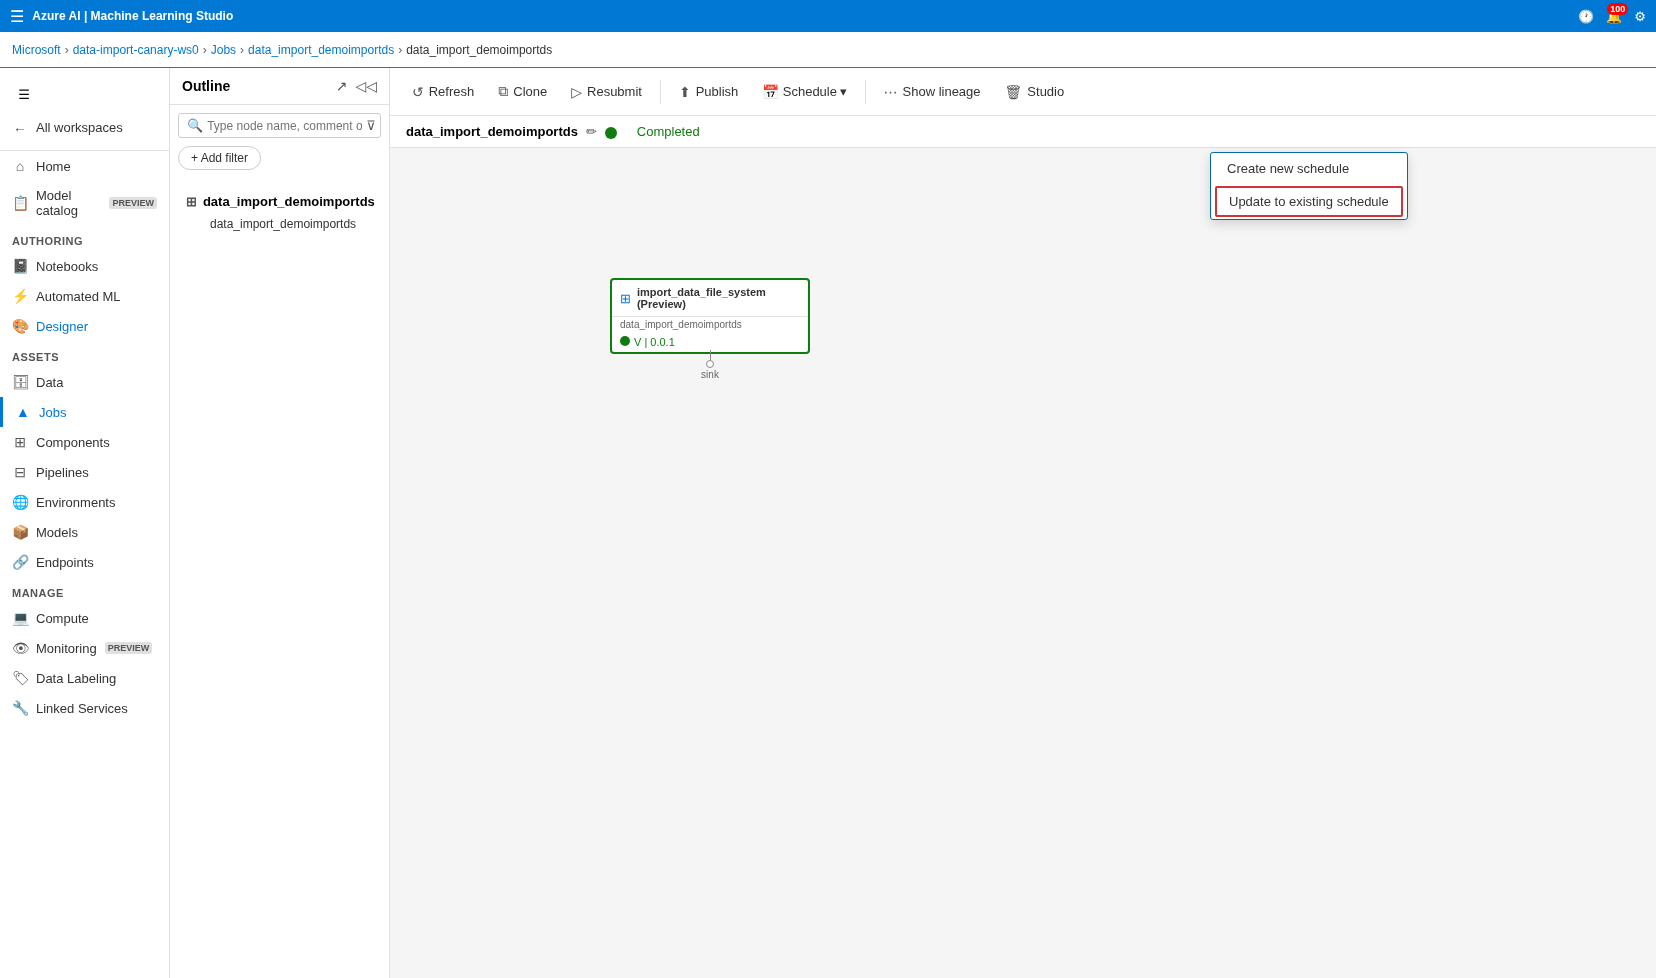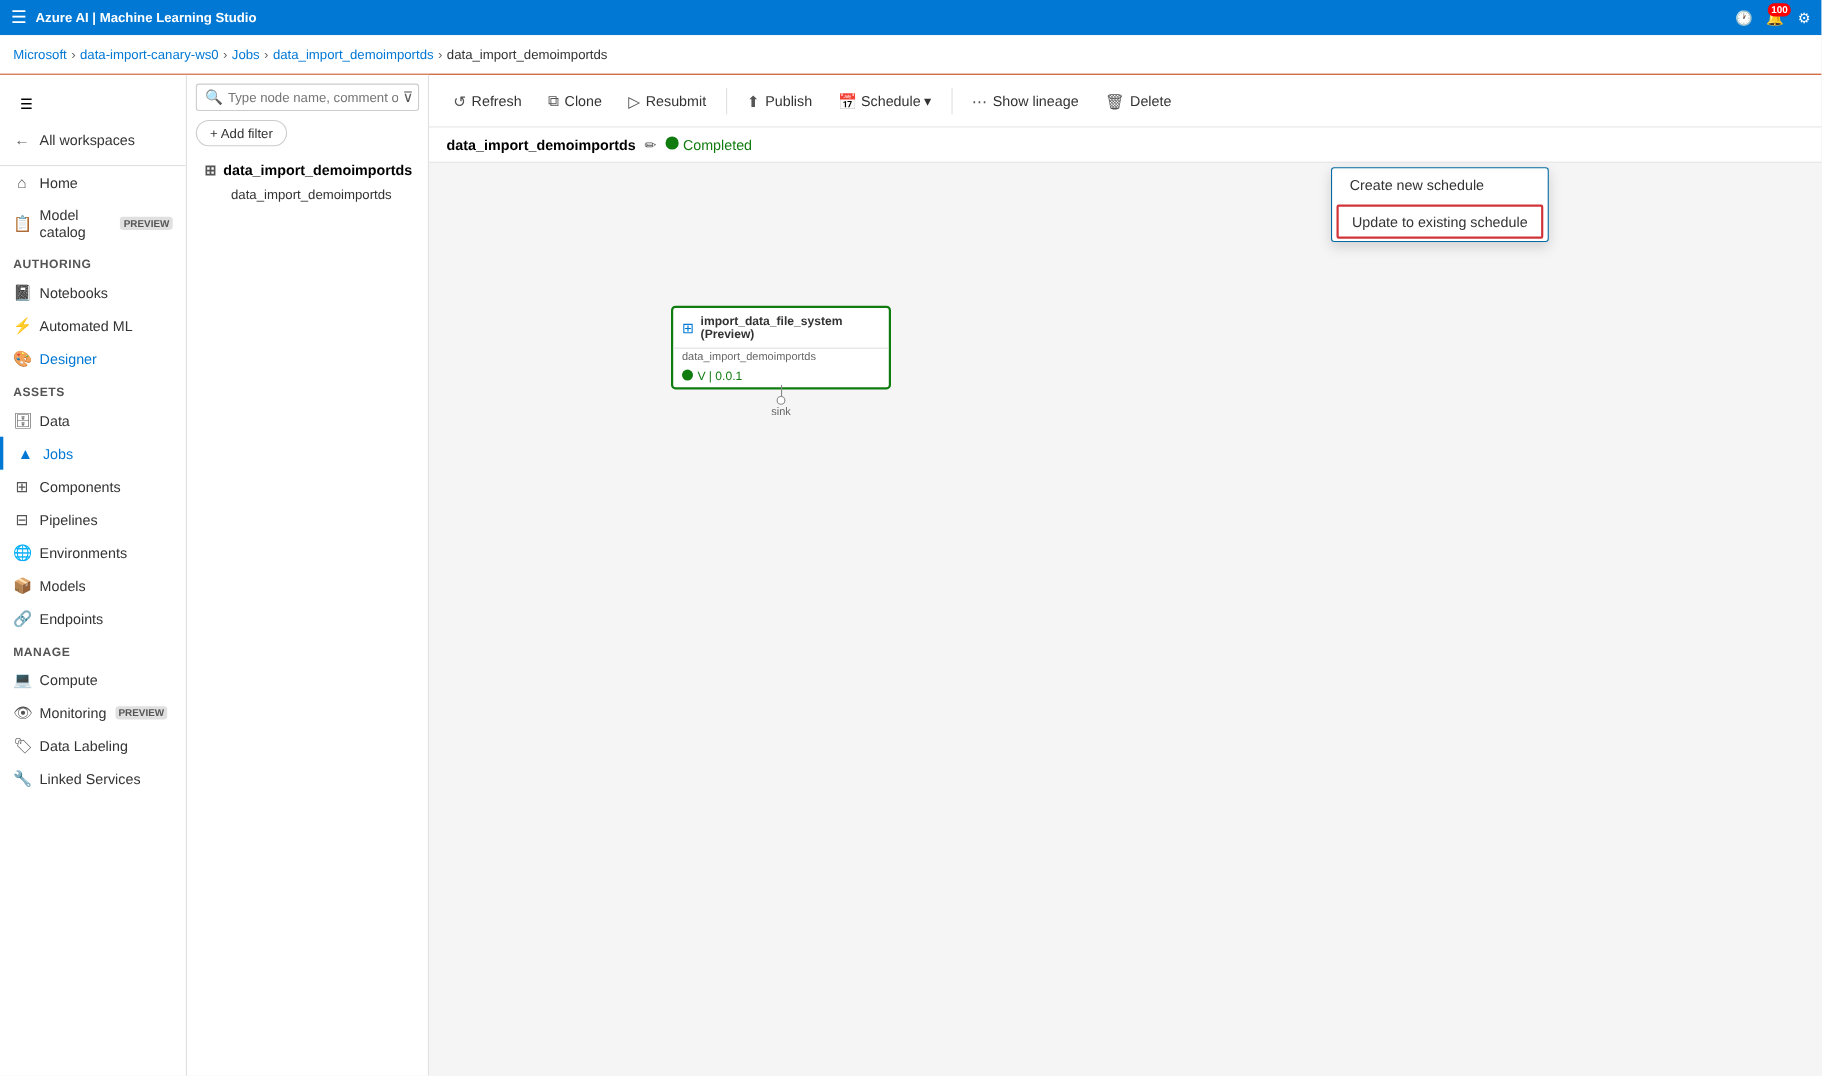--- a/index.html
+++ b/index.html
@@ -146,21 +146,21 @@
     .add-filter-btn {
       display: flex;
       align-items: center;
       gap: 4px;
       padding: 4px 12px;
       font-size: 12px;
       color: #333;
       cursor: pointer;
       border: 1px solid #ccc;
       border-radius: 12px;
-      margin: 0 8px 2px;
+      margin: 0 8px 12px;
       width: fit-content;
     }
     .outline-tree { padding: 8px; }
     .tree-item-root {
       display: flex;
       align-items: center;
       gap: 6px;
       padding: 4px 8px;
       font-size: 13px;
       font-weight: 600;
@@ -219,22 +219,22 @@
       padding: 8px 16px;
       background: white;
       border-bottom: 1px solid #e0e0e0;
       gap: 8px;
       font-size: 13px;
     }
     .job-name { font-weight: 600; }
     .edit-icon { color: #555; cursor: pointer; }
     .status-badge {
       display: flex;
-      align-items: flex-start;
-      gap: 4px;
+      align-items: flex-end;
+      gap: 20px;
       color: #107c10;
       font-weight: 500;
     }
     .status-dot { width: 12px; height: 12px; background: #107c10; border-radius: 50%; }
 
     
     .canvas {
       flex: 1;
       background: #f5f5f5;
       position: relative;
@@ -431,20 +431,27 @@
       <span class="nav-icon">🏷</span>
       <span>Data Labeling</span>
     </div>
     <div class="sidebar-nav-item">
       <span class="nav-icon">🔧</span>
       <span>Linked Services</span>
     </div>
   </div>
 
   <div class="outline-panel">
+    <div class="outline-header">
+      <span class="outline-title">Outline</span>
+      <div class="outline-header-icons">
+        <span>↗</span>
+        <span>◁◁</span>
+      </div>
+    </div>
     <div class="outline-search">
       <span>🔍</span>
       <input type="text" placeholder="Type node name, comment or comp..." style="">
       <span class="filter-icon">⊽</span>
     </div>
     <div class="add-filter-btn">
       <span>+ Add filter</span>
     </div>
     <div class="outline-tree">
       <div class="tree-item-root">
@@ -482,21 +489,21 @@
         <span>Schedule</span>
         <span>▾</span>
       </button>
       <div class="toolbar-separator"></div>
       <button class="toolbar-btn">
         <span class="btn-icon">⋯</span>
         <span>Show lineage</span>
       </button>
       <button class="toolbar-btn">
         <span class="btn-icon">🗑</span>
-        <span>Delete</span>
+        <span>Studio</span>
       </button>
     </div>
 
     <div class="job-header">
       <span class="job-name">data_import_demoimportds</span>
       <span class="edit-icon">✏</span>
       <div class="status-badge">
         <span class="status-dot"></span>
         <span>Completed</span>
       </div>

